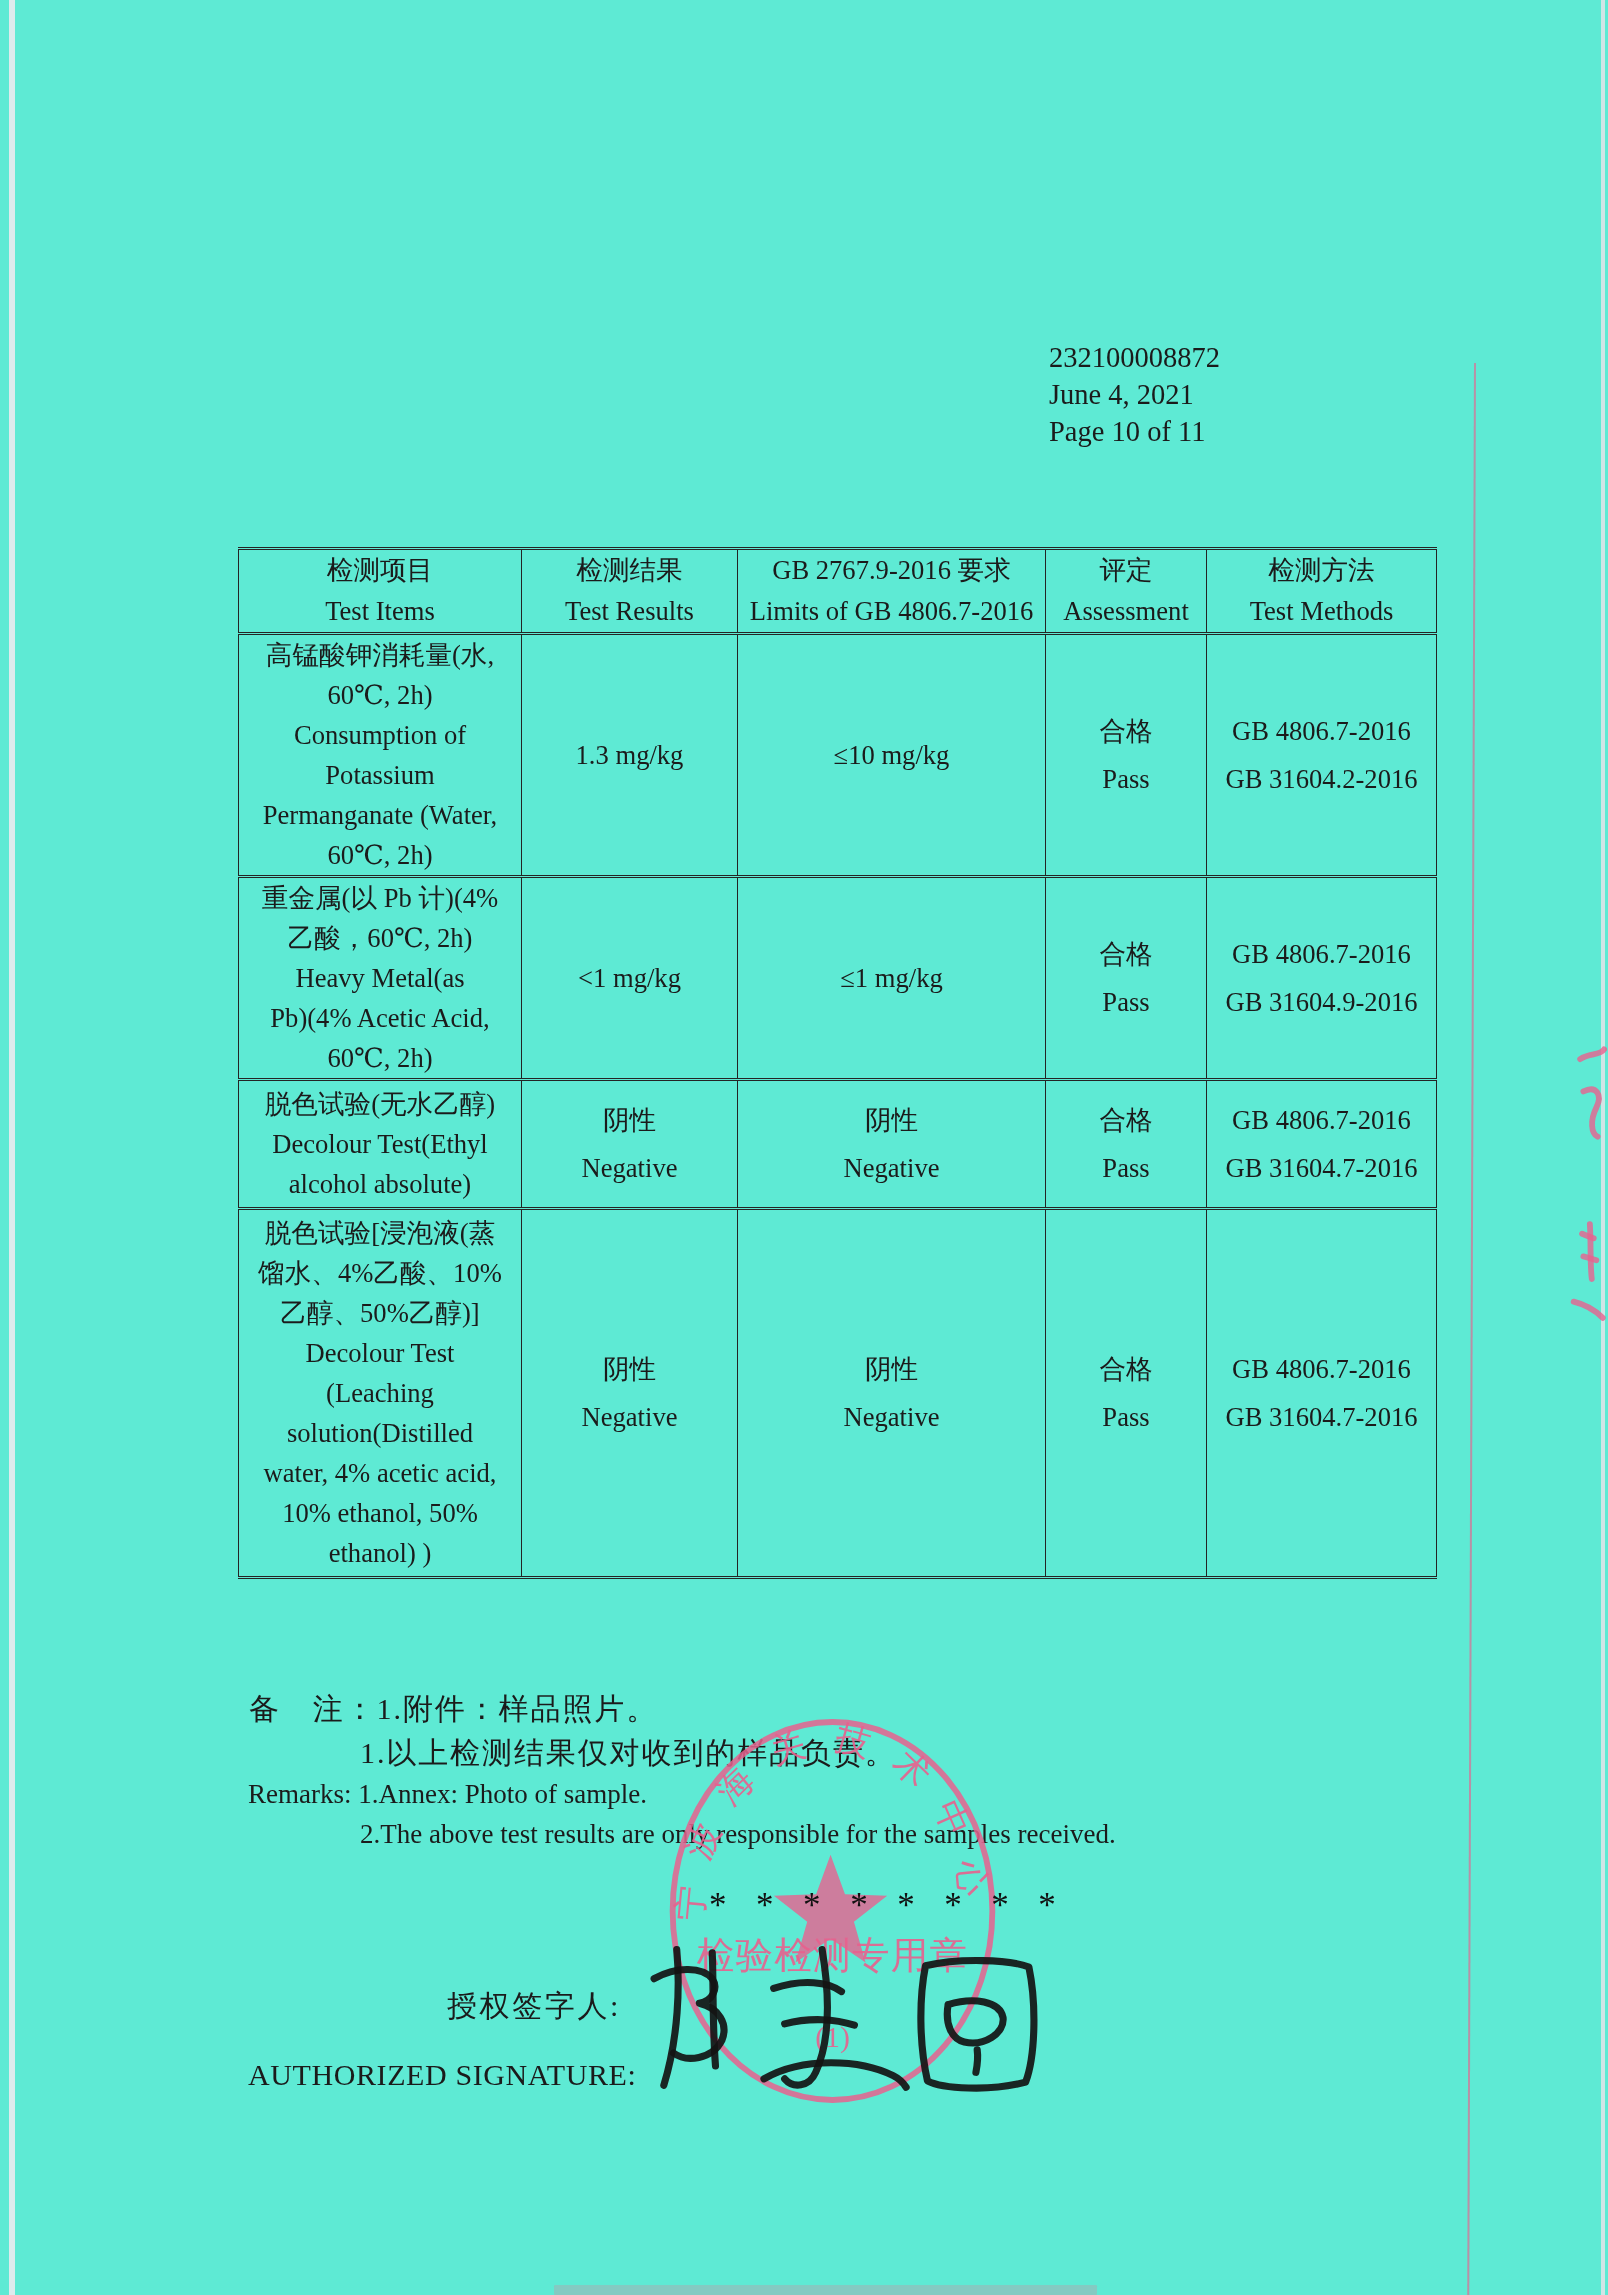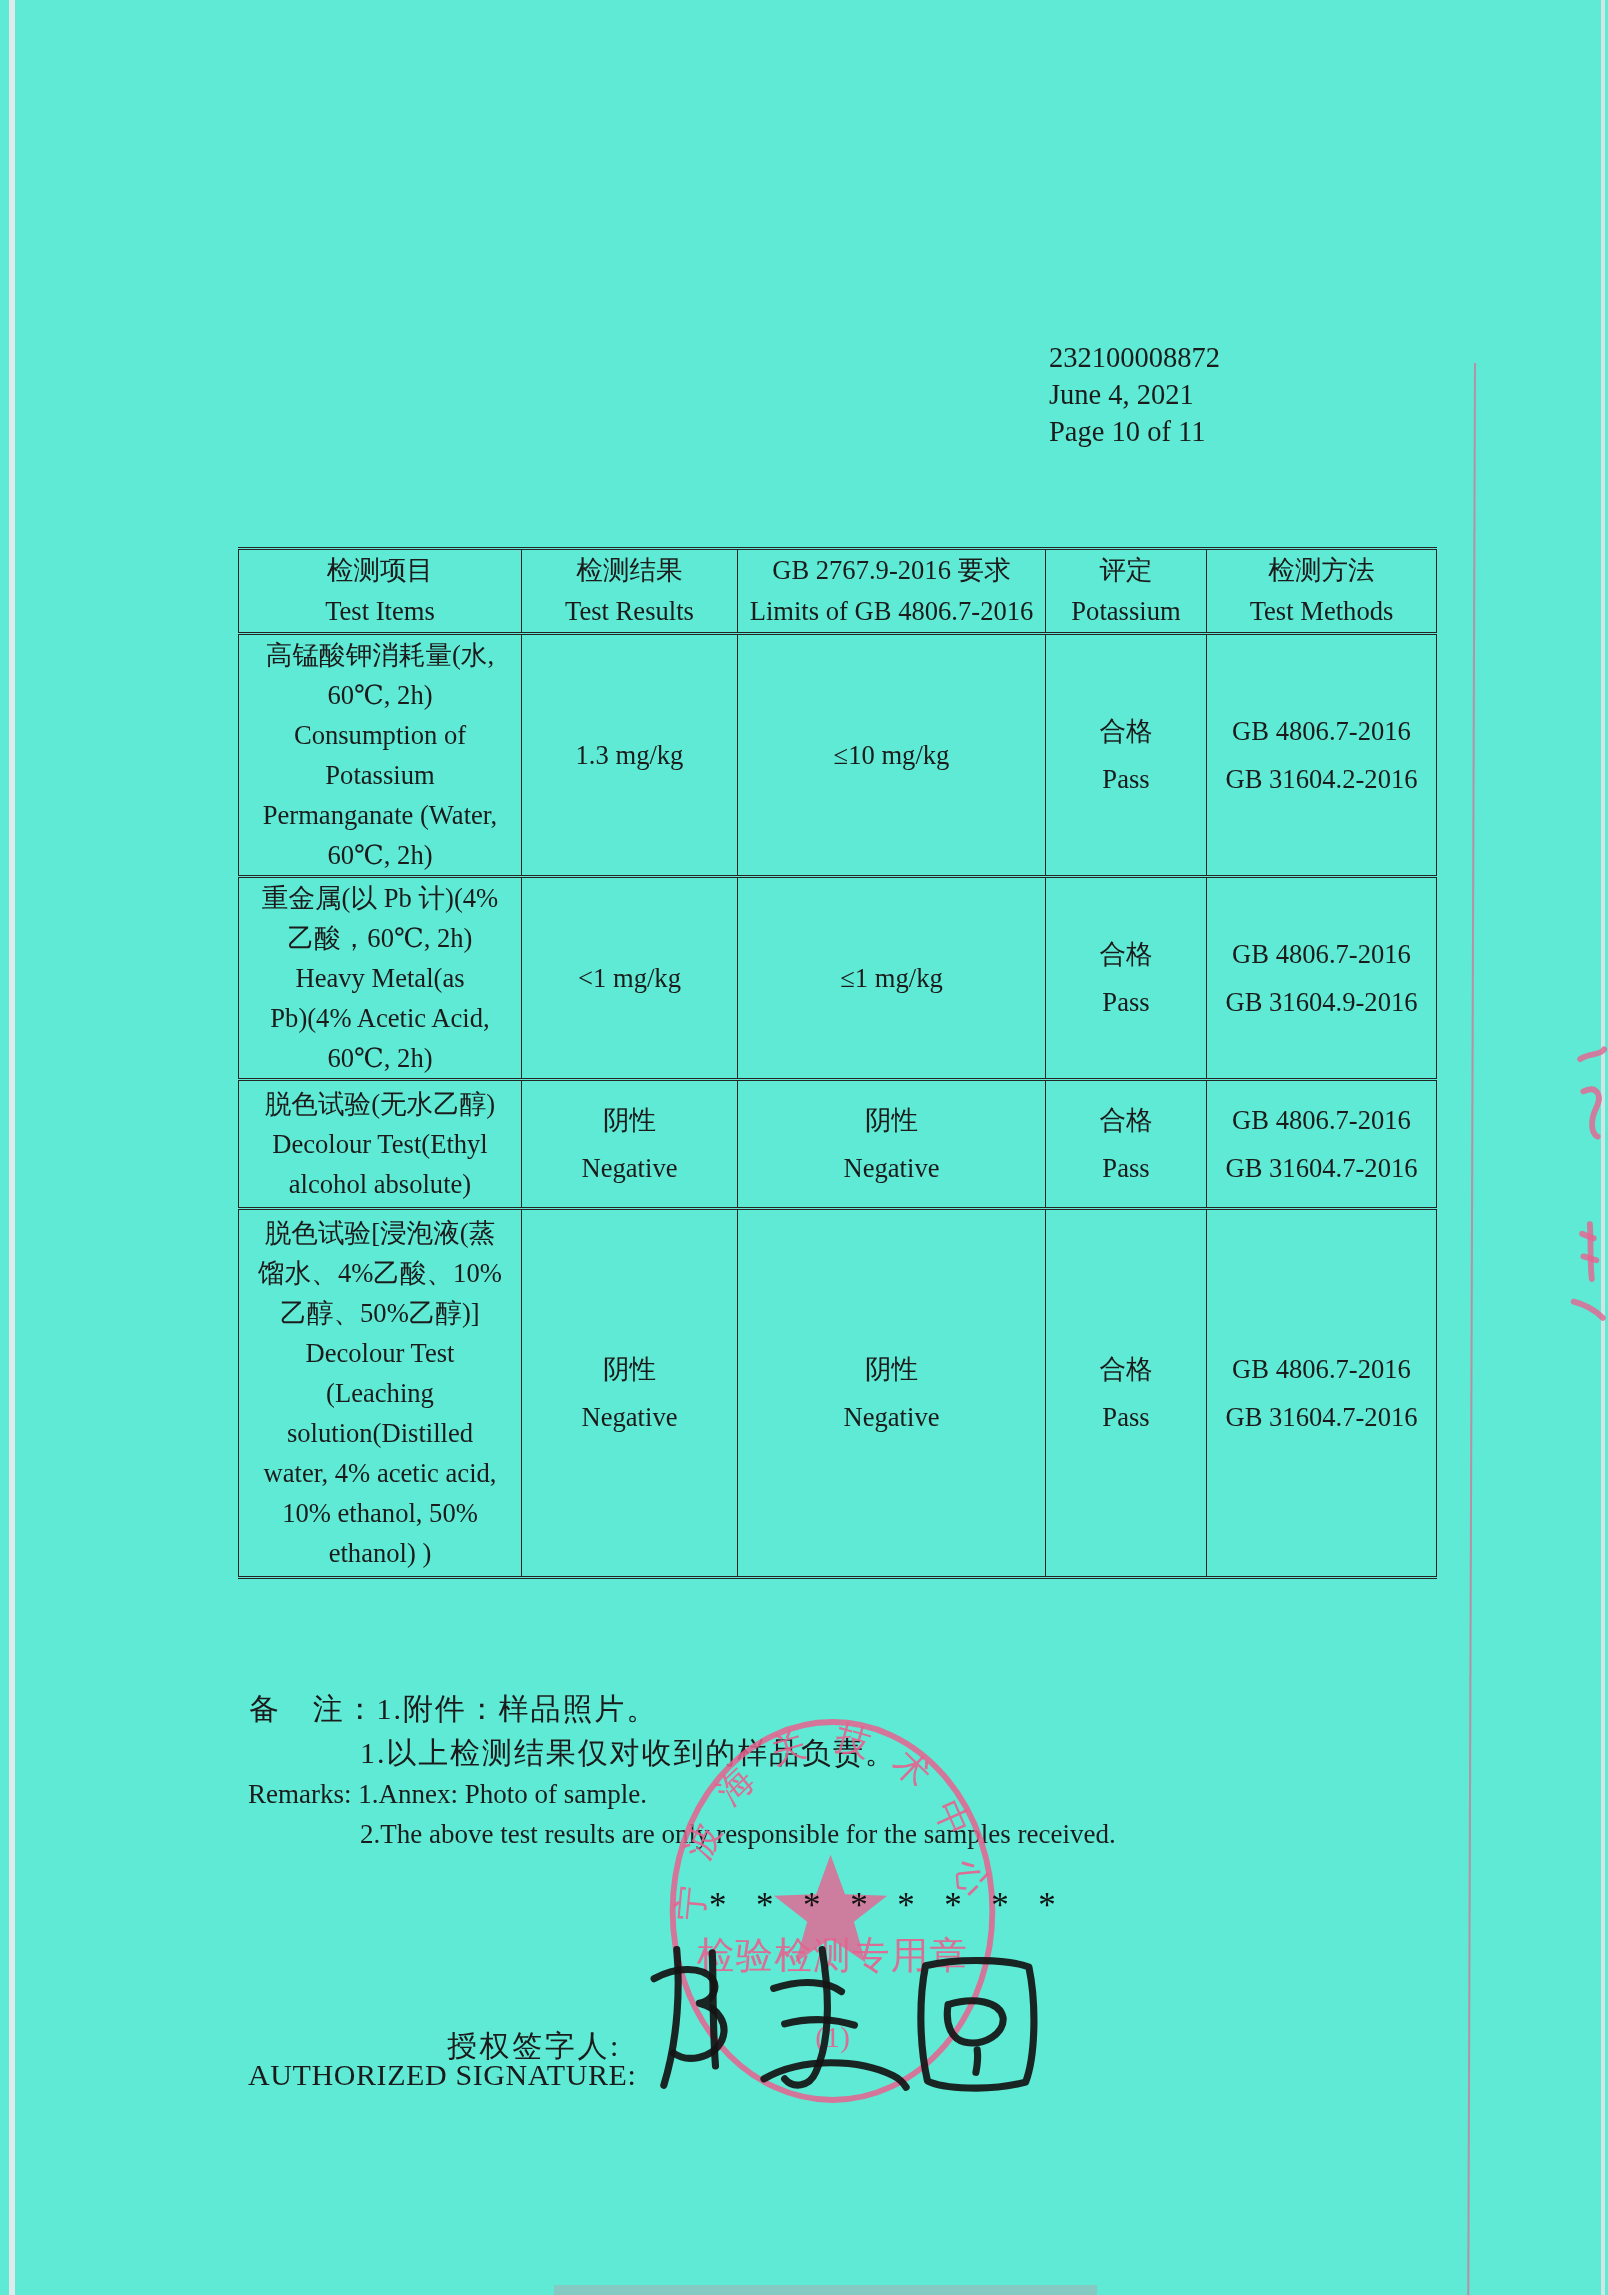--- a/index.html
+++ b/index.html
@@ -52,21 +52,21 @@
   .remark{position:absolute;white-space:pre-wrap;}
   .remark.zh{font-size:30px;letter-spacing:1.9px;}
   .remark.en{font-size:27px;}
   .rk1{left:249px;top:1689px;}
   .rk2{left:360px;top:1733px;}
   .rk3{left:248px;top:1779px;}
   .rk4{left:360px;top:1819px;}
   
   .asterisks{position:absolute;left:709px;top:1886px;font-size:35px;letter-spacing:10.4px;color:#111;z-index:6;white-space:nowrap;}
   
-  .sig-label-zh{position:absolute;left:447px;top:1986px;font-size:30px;letter-spacing:2.6px;z-index:6;white-space:nowrap;margin-top:40px;}
+  .sig-label-zh{position:absolute;left:447px;top:1986px;font-size:30px;letter-spacing:2.6px;z-index:6;white-space:nowrap;}
   .sig-label-en{position:absolute;left:248px;top:2058px;font-size:30px;letter-spacing:0.6px;z-index:6;white-space:nowrap;}
   
   .stamp{position:absolute;left:661px;top:1710px;z-index:3;}
   .stamp .ring{fill:none;stroke:var(--color-stamp_pink);stroke-width:9;opacity:.85;}
   .stamp .star{fill:var(--color-stamp_pink);opacity:.8;}
   .stamp text{fill:var(--color-stamp_pink);opacity:.9;font-family:"Liberation Serif","DejaVu Serif",serif;}
   .stamp .arc-label{font-size:54px;letter-spacing:38px;}
   .stamp .line-label{font-size:58px;letter-spacing:2px;}
   .stamp .num-label{font-size:46px;}
   
@@ -111,21 +111,21 @@
     </colgroup>
     <tbody>
         <tr class="hrow">
       <th>检测项目
 Test Items</th>
       <th>检测结果
 Test Results</th>
       <th>GB 2767.9-2016 要求
 Limits of GB 4806.7-2016</th>
       <th>评定
-Potassium</th>
+Assessment</th>
       <th>检测方法
 Test Methods</th>
     </tr>
     <tr class="r0">
       <td class="col-item">高锰酸钾消耗量(水,
 60℃, 2h)
 Consumption of
 Potassium
 Permanganate (Water,
 60℃, 2h)</td>

